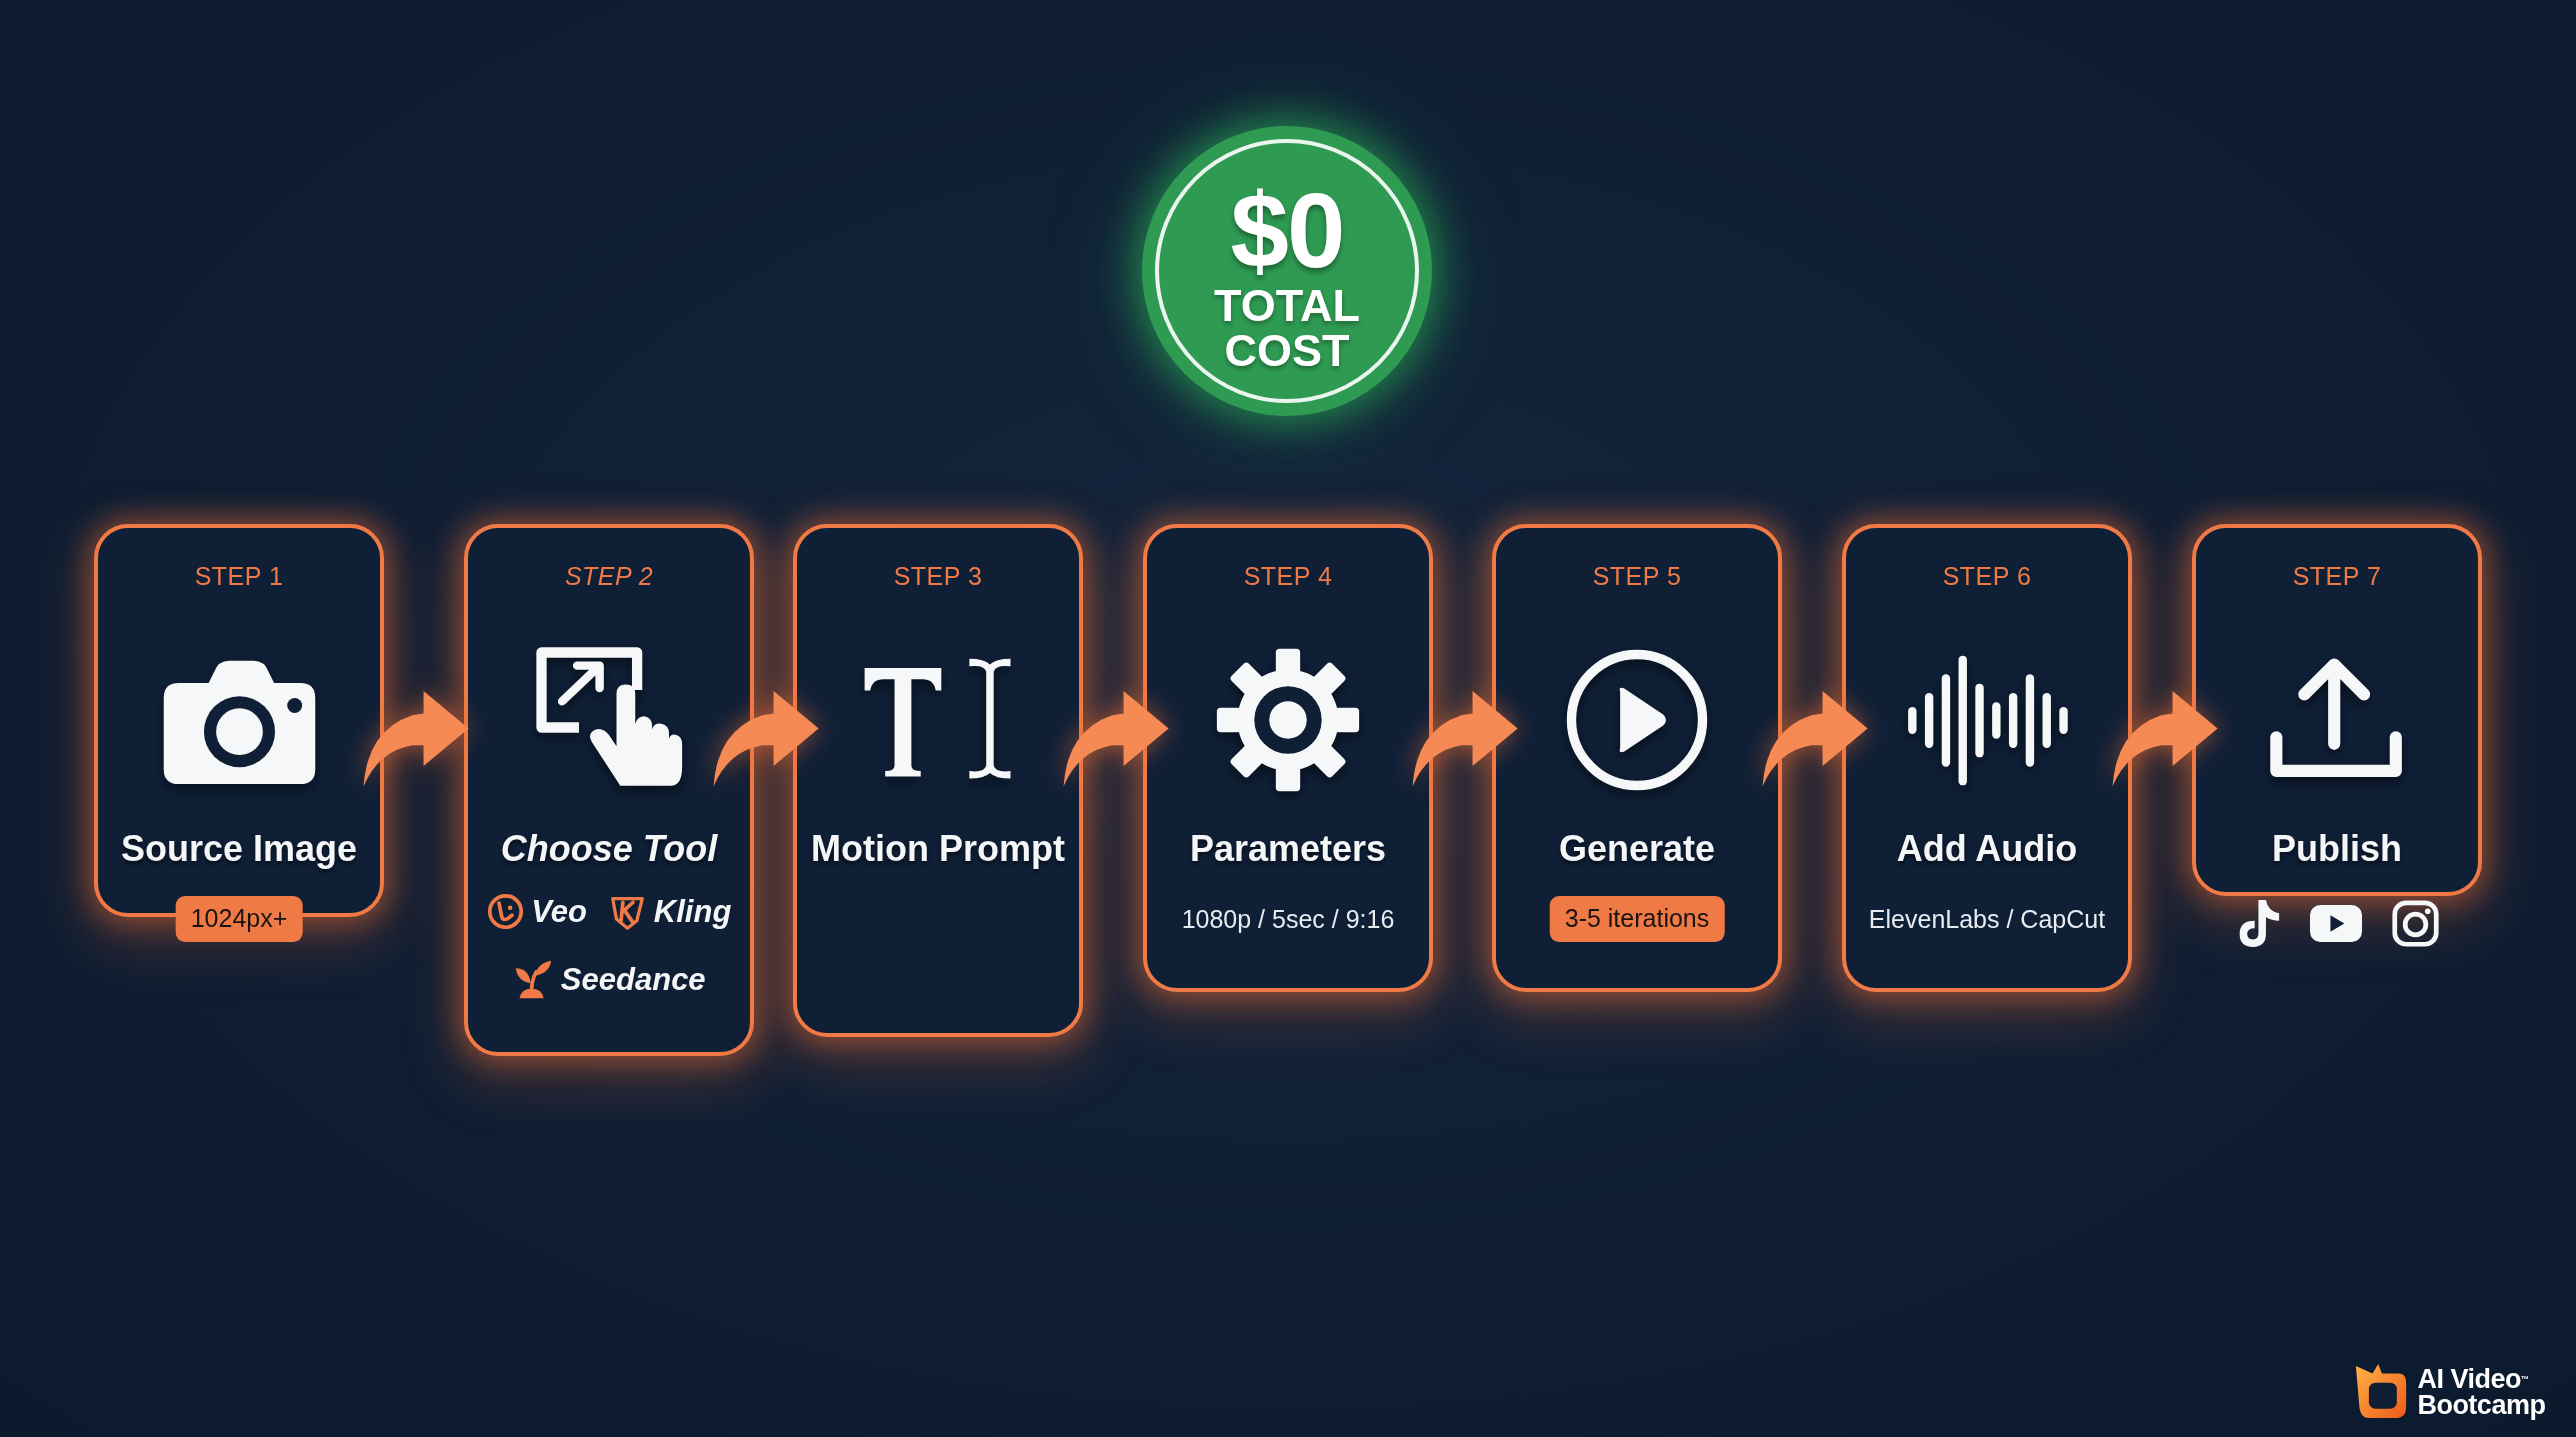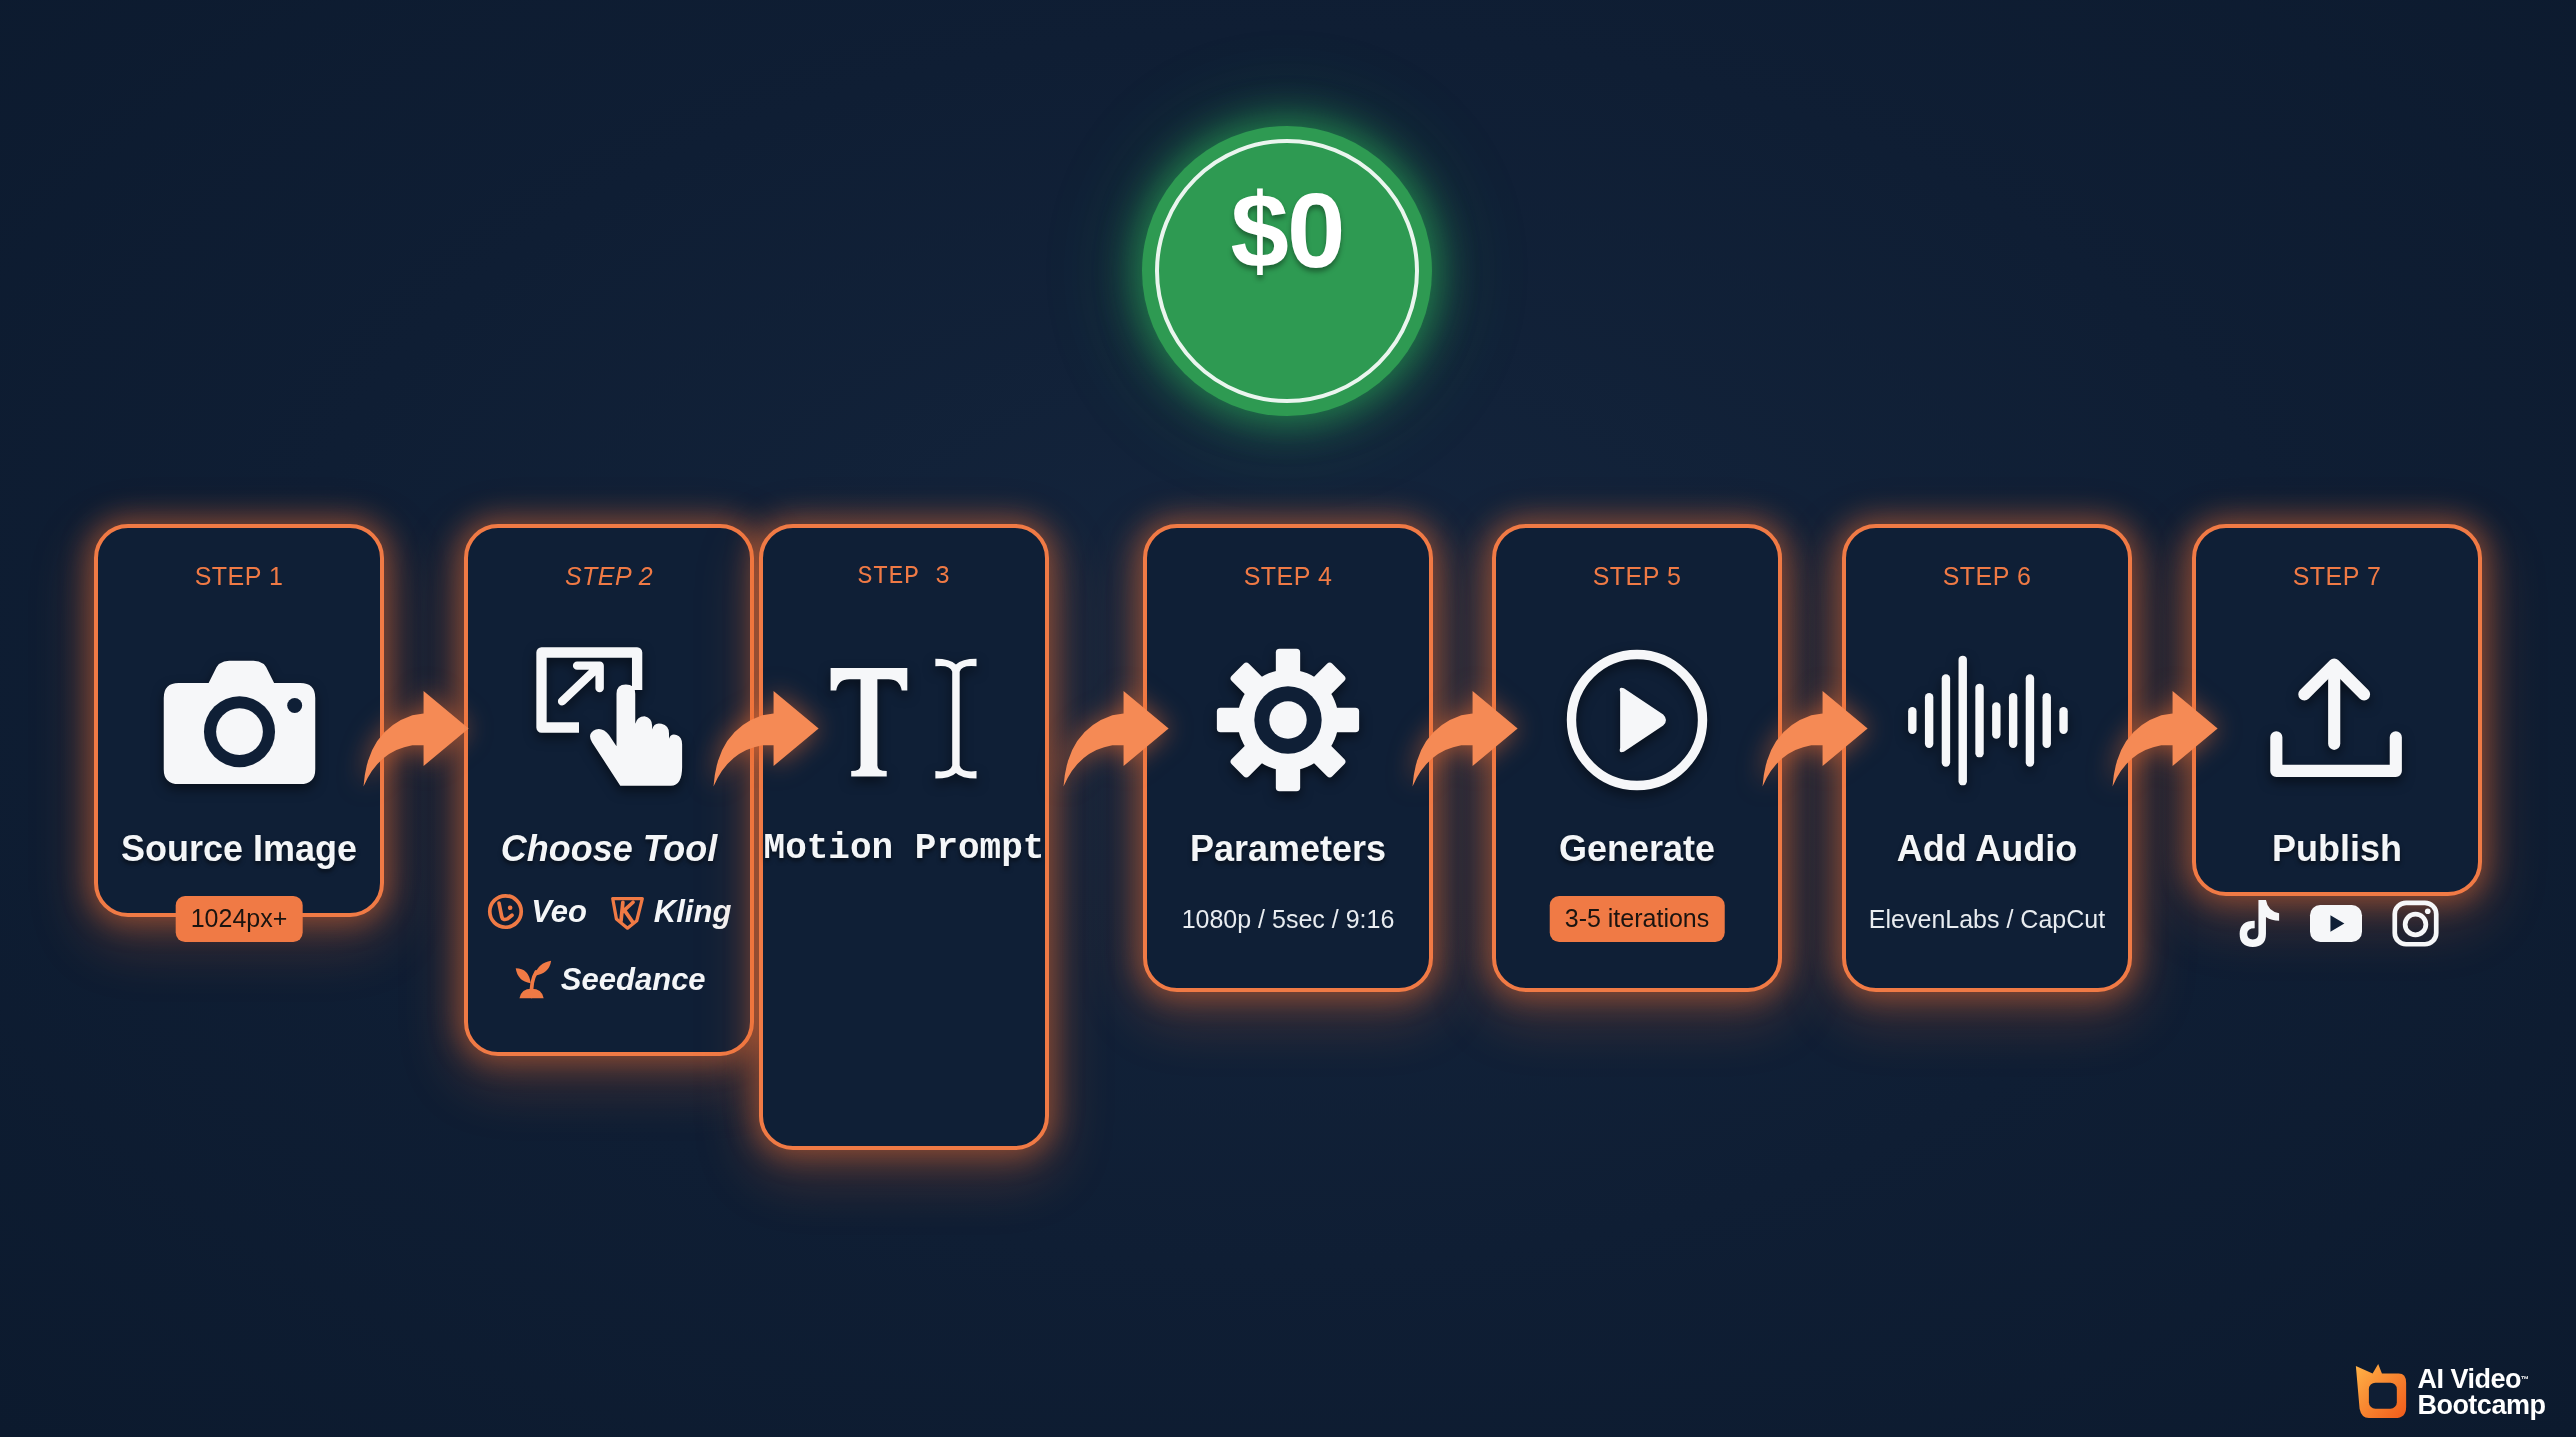--- a/index.html
+++ b/index.html
@@ -80,20 +80,24 @@
     font-size:27px; font-weight:bold; line-height:26px; color:#fff; letter-spacing:-0.5px;
   }
   .logo-text sup { font-size:8.4px; vertical-align:top; }
 </style>
 </head>
 <body>
 
 <div class="badge">
   <div class="badge-ring"></div>
   <div class="badge-amount">$0</div>
+  <div class="badge-label">
+    <div>TOTAL</div>
+    <div>COST</div>
+  </div>
 </div>
 
 <div class="card" style="left:94px;height:393px;">
   <div class="step-label">STEP 1</div>
   <div class="icon-wrap">
     <svg width="159" height="131" viewBox="0 0 170 140">
       <path d="M58 18 Q62 6 74 6 L100 6 Q112 6 116 18 L122 30 L150 30 Q166 30 166 46 L166 122 Q166 138 150 138 L20 138 Q4 138 4 122 L4 46 Q4 30 20 30 L52 30 Z" fill="#f6f7f9"></path>
       <circle cx="85" cy="82" r="38" fill="#0f1f36"></circle>
       <circle cx="85" cy="82" r="25" fill="#f6f7f9"></circle>
       <circle cx="144" cy="54" r="8" fill="#0f1f36"></circle>
@@ -136,21 +140,21 @@
         <path d="M21 40 Q20 24 26 14" fill="none" stroke="#f07a45" stroke-width="4" stroke-linecap="round"></path>
         <path d="M20 26 Q6 24 4 10 Q18 10 20 26 Z" fill="#f07a45"></path>
         <path d="M24 18 Q28 4 42 2 Q40 16 24 18 Z" fill="#f07a45"></path>
         <path d="M8 42 Q10 32 21 32 Q32 32 34 42 Z" fill="#f07a45"></path>
       </svg>
       <span>Seedance</span>
     </div>
   </div>
 </div>
 
-<div class="card" style="left:759px;height:626px;font-family:Liberation Mono, monospace;">
+<div class="card" style="left:793px;height:513px;">
   <div class="step-label">STEP 3</div>
   <div class="icon-wrap">
     <svg width="159" height="131" viewBox="0 0 170 140">
       <path d="M6 14 L88 14 L88 38 L82 38 Q80 26 68 26 L56 26 L56 118 Q56 124 66 124 L66 130 L28 130 L28 124 Q38 124 38 118 L38 26 L26 26 Q14 26 12 38 L6 38 Z" fill="#f6f7f9"></path>
       <path d="M118 4 Q134 4 140 10 Q146 4 162 4 L162 12 Q146 10 144 18 L144 118 Q146 126 162 124 L162 132 Q146 132 140 126 Q134 132 118 132 L118 124 Q134 126 136 118 L136 18 Q134 10 118 12 Z" fill="#f6f7f9"></path>
     </svg>
   </div>
   <div class="title">Motion Prompt</div>
 </div>
 

